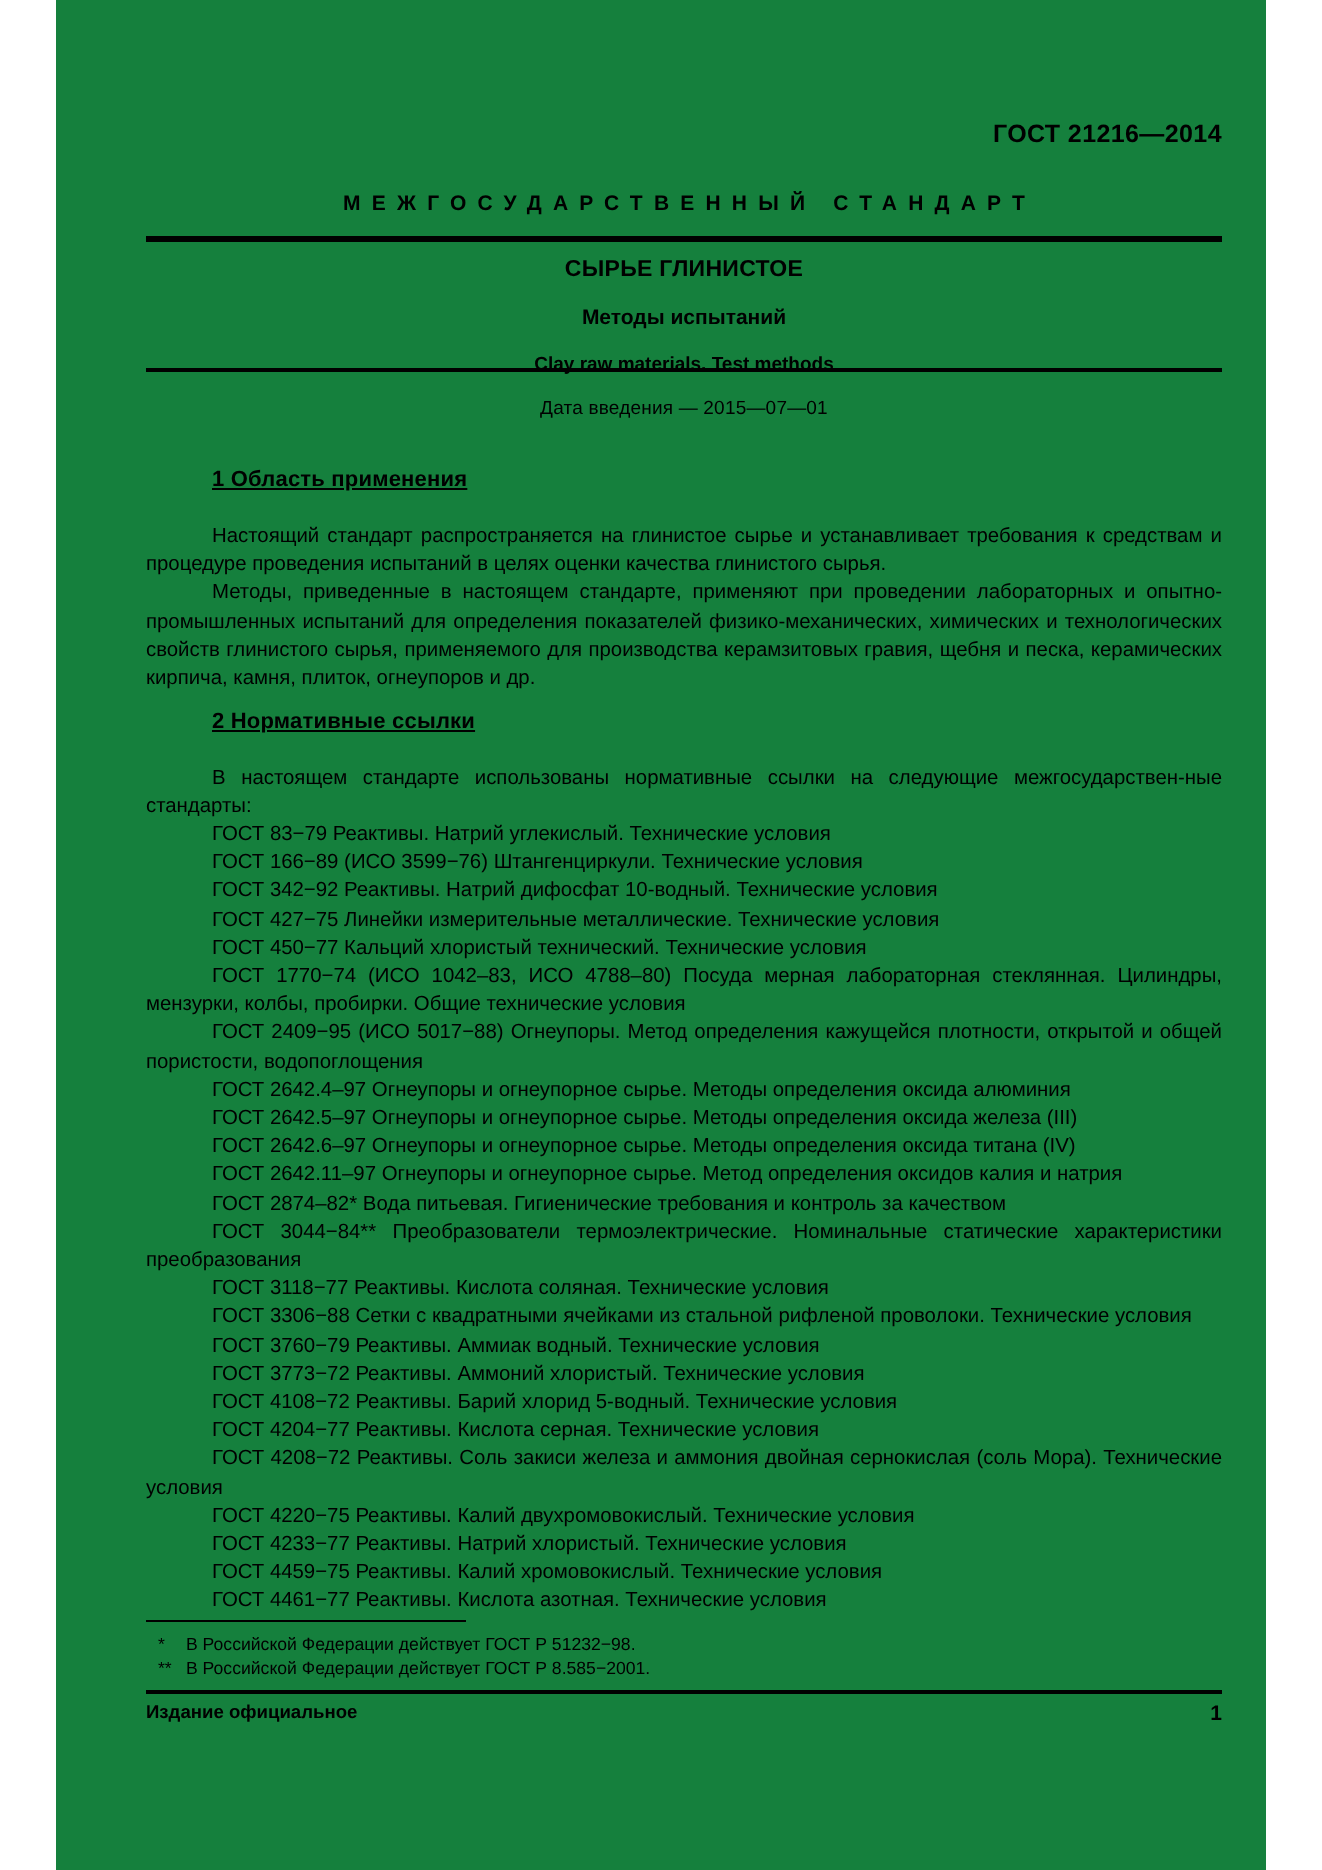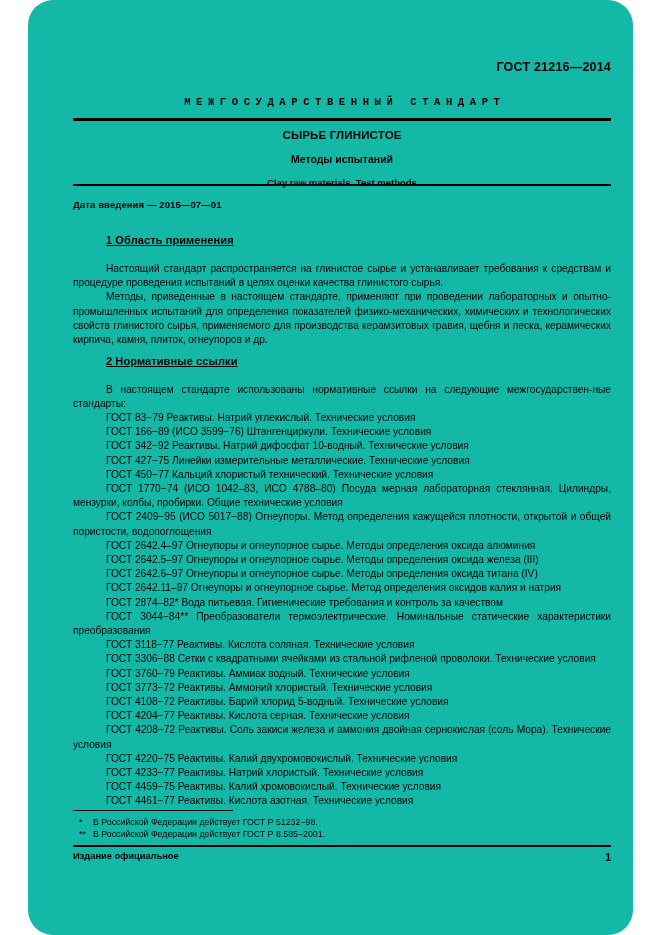--- a/index.html
+++ b/index.html
@@ -11,24 +11,23 @@
   body {
     font-family: "Liberation Sans", sans-serif;
     color: #000000;
     -webkit-font-smoothing: antialiased;
   }
   .page {
     position: relative;
     width: 605px;
     height: 935px;
     margin: 0 auto;
-    background: #14b8a6;
+    background: #15803d;
     overflow: hidden;
     box-sizing: border-box;
-    border-radius: 25px;
   }
 
   
   .doc-number {
     position: absolute;
     top: 60px;
     left: 45px;
     width: 538px;
     text-align: right;
     font-size: 12.5px;
@@ -40,21 +39,20 @@
     position: absolute;
     top: 96px;
     left: 45px;
     width: 538px;
     text-align: center;
     font-size: 10.5px;
     font-weight: bold;
     letter-spacing: 5.6px;
     text-indent: 5.6px;
     white-space: nowrap;
-    font-family: Liberation Mono, monospace;
   }
 
   .rule-thick {
     position: absolute;
     left: 45px;
     width: 538px;
     height: 3px;
     background: #000000;
     top: 118px;
   }
@@ -91,23 +89,23 @@
     font-weight: bold;
     margin-top: 10px;
     line-height: 13px;
   }
 
   .intro-date {
     position: absolute;
     top: 199px;
     left: 45px;
     width: 538px;
-    text-align: left;
+    text-align: center;
     font-size: 9.5px;
-    font-weight: bold;
+    font-weight: normal;
     letter-spacing: 0.1px;
   }
 
   
   .section-head {
     font-size: 11px;
     font-weight: bold;
     letter-spacing: 0.1px;
     text-decoration: underline;
   }

